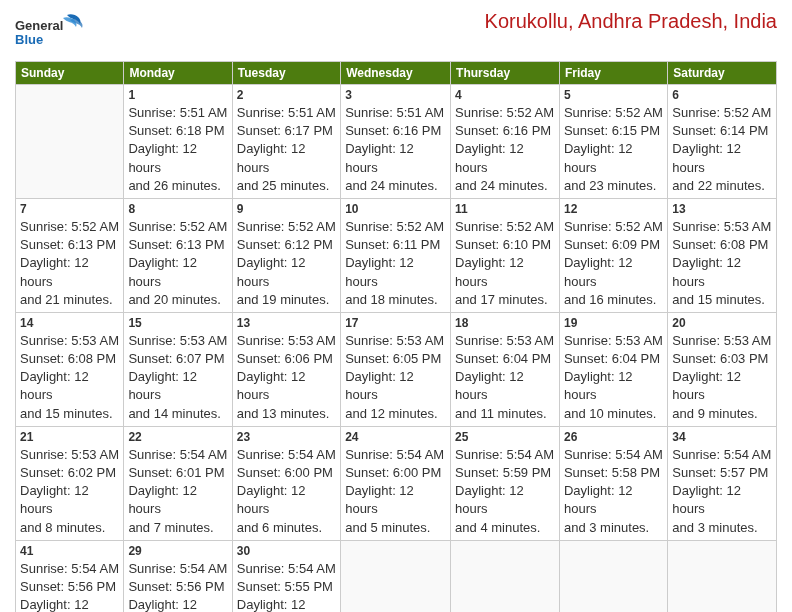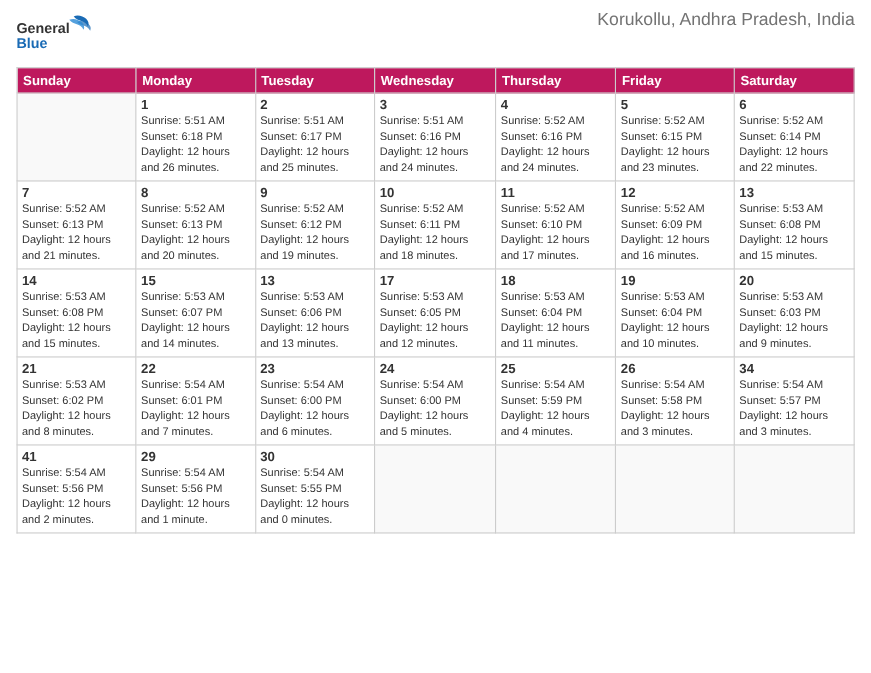--- a/index.html
+++ b/index.html
@@ -29,30 +29,30 @@
     }
     .title-block {
       text-align: right;
     }
     .month-title {
       font-size: 32px;
       color: #333;
       font-weight: normal;
     }
     .location {
-      font-size: 16px;
-      color: #737373;
+      font-size: 20px;
+      color: #b91c1c;
     }
     .calendar {
       width: 100%;
       border-collapse: collapse;
       font-size: 10px;
     }
     .calendar thead tr th {
-      background-color: #be185d;
+      background-color: #4d7c0f;
       color: #fff;
       padding: 4px 5px;
       text-align: left;
       font-size: 12px;
       font-weight: bold;
       border: 1px solid #ccc;
     }
     .calendar tbody tr td {
       border: 1px solid #ccc;
       vertical-align: top;
@@ -61,21 +61,21 @@
       height: 80px;
       width: 113px;
     }
     .day-num {
       font-size: 12px;
       font-weight: bold;
       color: #333;
       margin-bottom: 2px;
     }
     .day-info {
-      font-size: 10px;
+      font-size: 13px;
       color: #333;
       line-height: 1.4;
     }
     .empty-cell {
       background: #f9f9f9;
     }
   </style>
 </head>
 <body>
 

